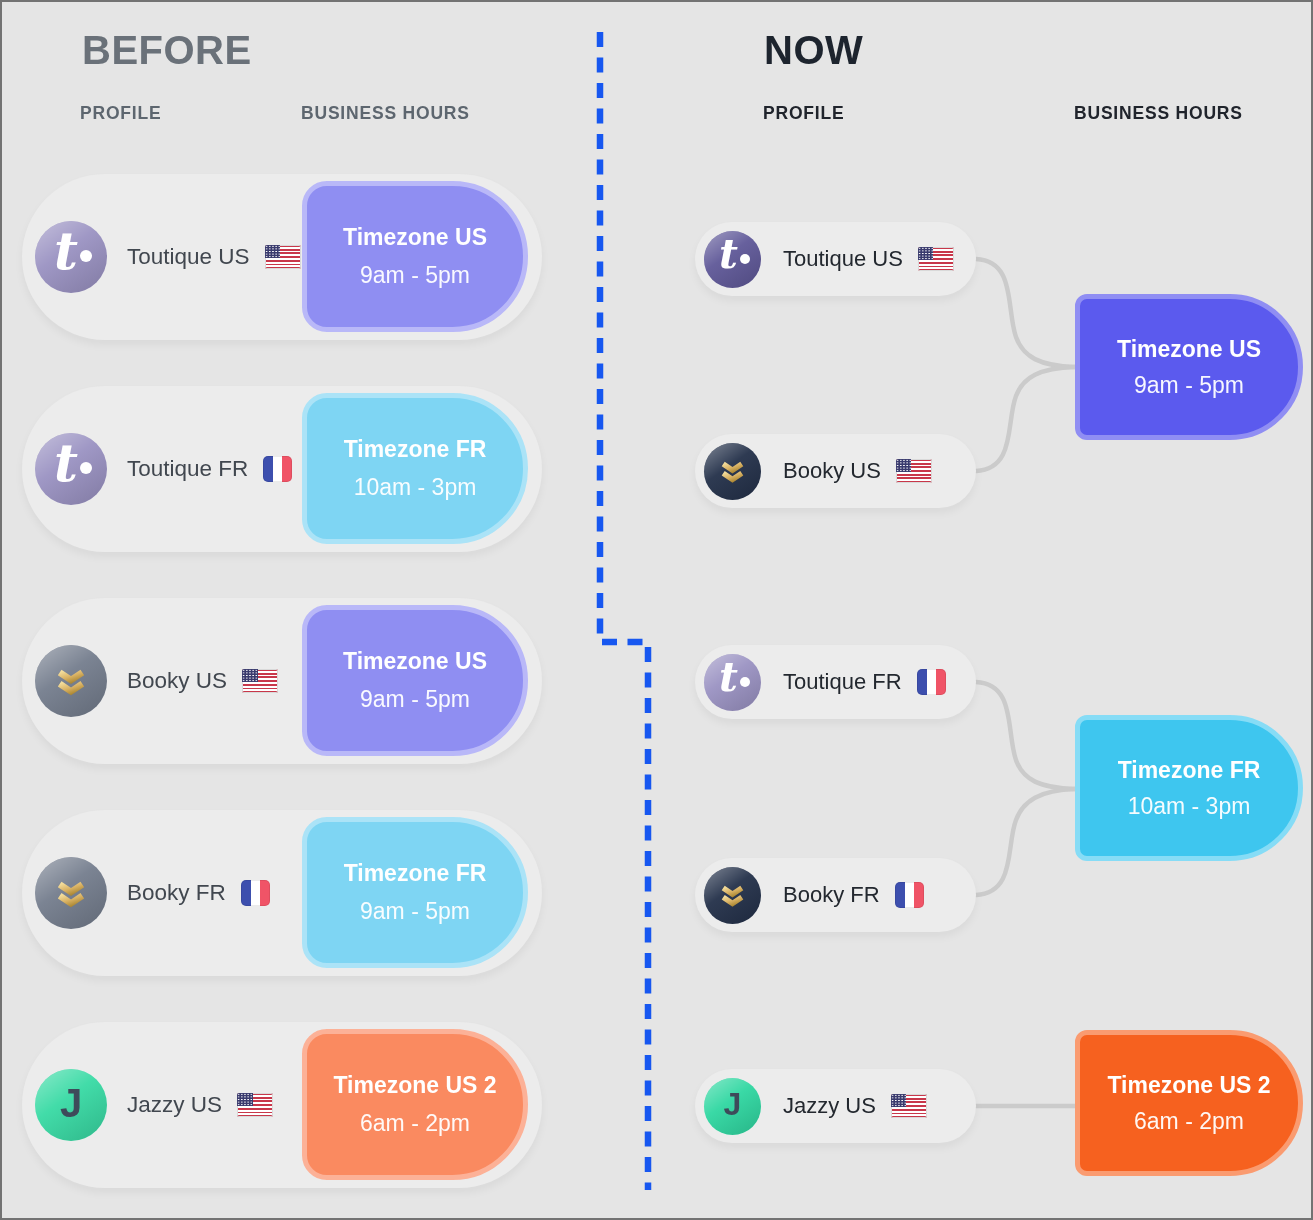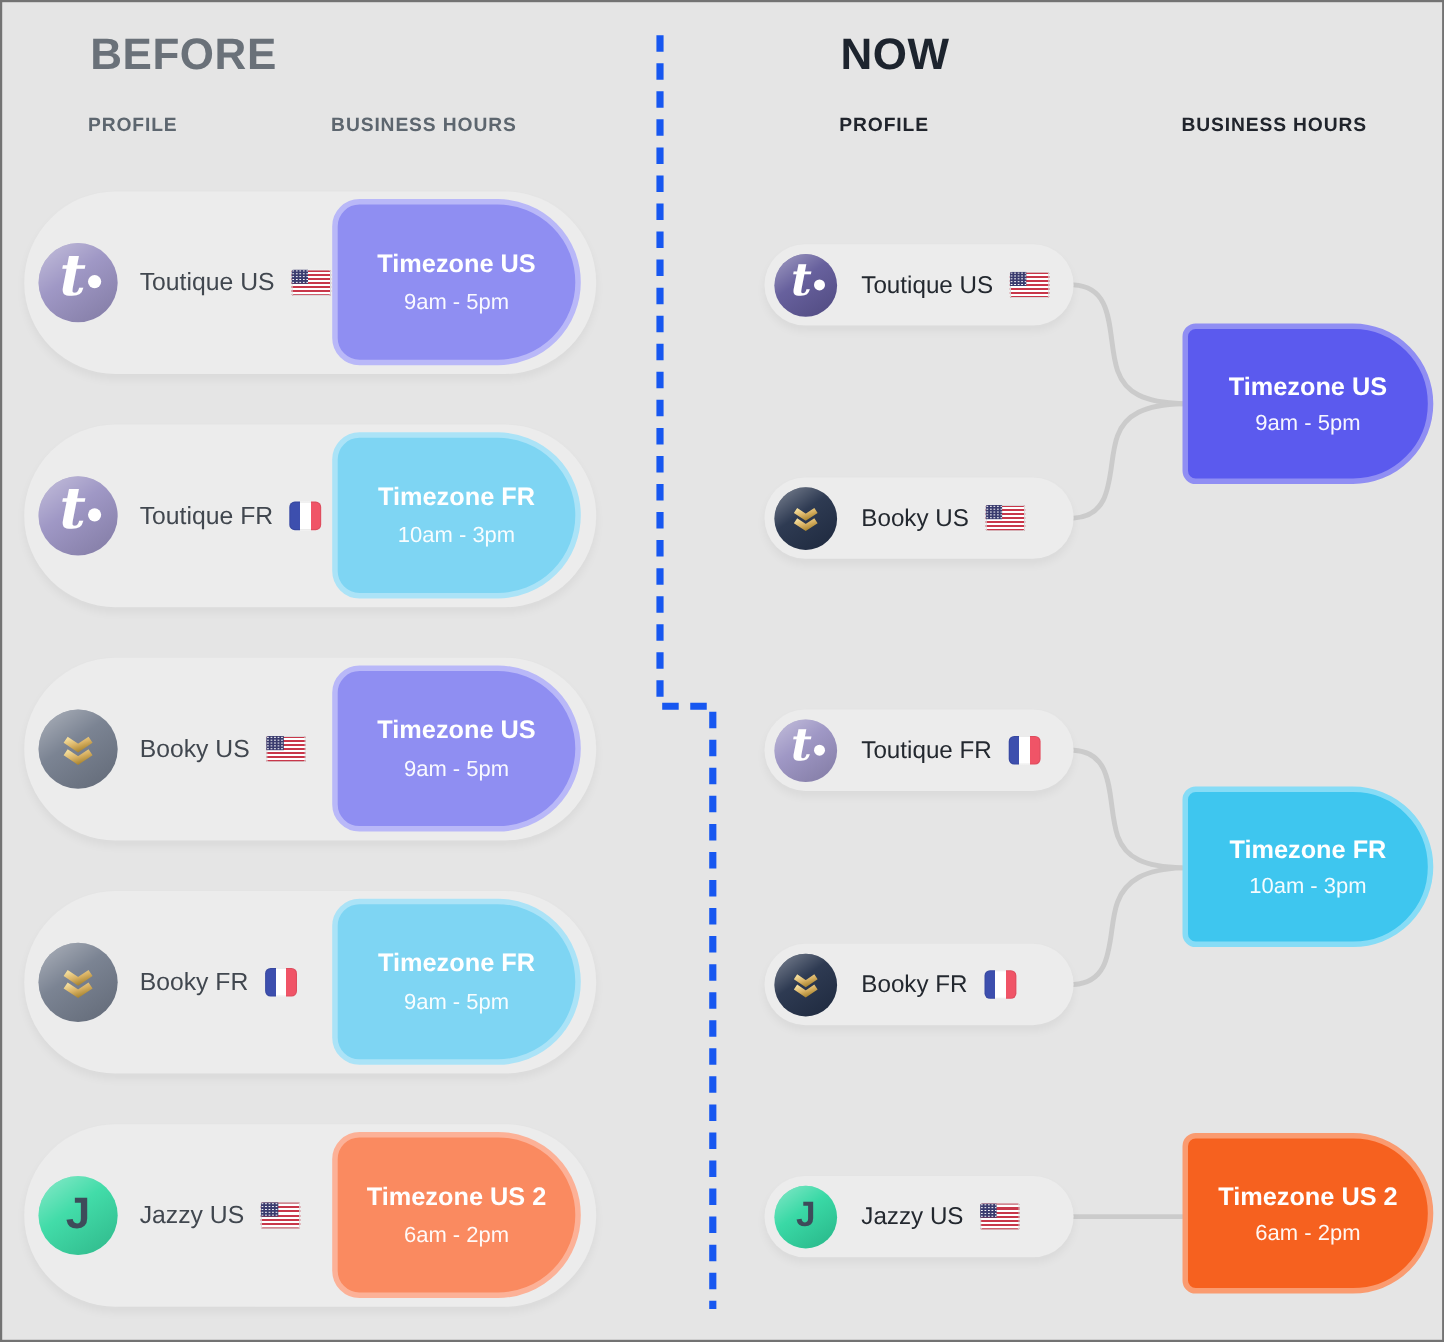--- a/index.html
+++ b/index.html
@@ -26,21 +26,21 @@
     box-shadow:0 5px 9px rgba(0,0,0,0.05); z-index:1;
   }
   .b-row.r0{top:172px}.b-row.r1{top:384px}.b-row.r2{top:596px}.b-row.r3{top:808px}.b-row.r4{top:1020px}
 
   .b-tz {
     position:absolute; left:280px; top:7px; width:226px; height:151px; box-sizing:border-box;
     border:5px solid transparent; border-radius:25px 76px 76px 25px;
     display:flex; flex-direction:column; align-items:center; justify-content:center; gap:11px;
   }
   .tz-name  { color:#ffffff; font-weight:700; font-size:23px; }
-  .tz-hours { color:rgba(255,255,255,0.95); font-size:20px; }
+  .tz-hours { color:rgba(255,255,255,0.95); font-size:23px; }
 
   
   .n-pill {
     position:absolute; left:693px; width:281px; height:74px;
     background:#ececec; border-radius:37px; display:flex; align-items:center;
     box-shadow:0 5px 9px rgba(0,0,0,0.05); z-index:1;
   }
   .n-pill.p0{top:220px}.n-pill.p1{top:432px}.n-pill.p2{top:643px}.n-pill.p3{top:856px}.n-pill.p4{top:1067px}
 
   

